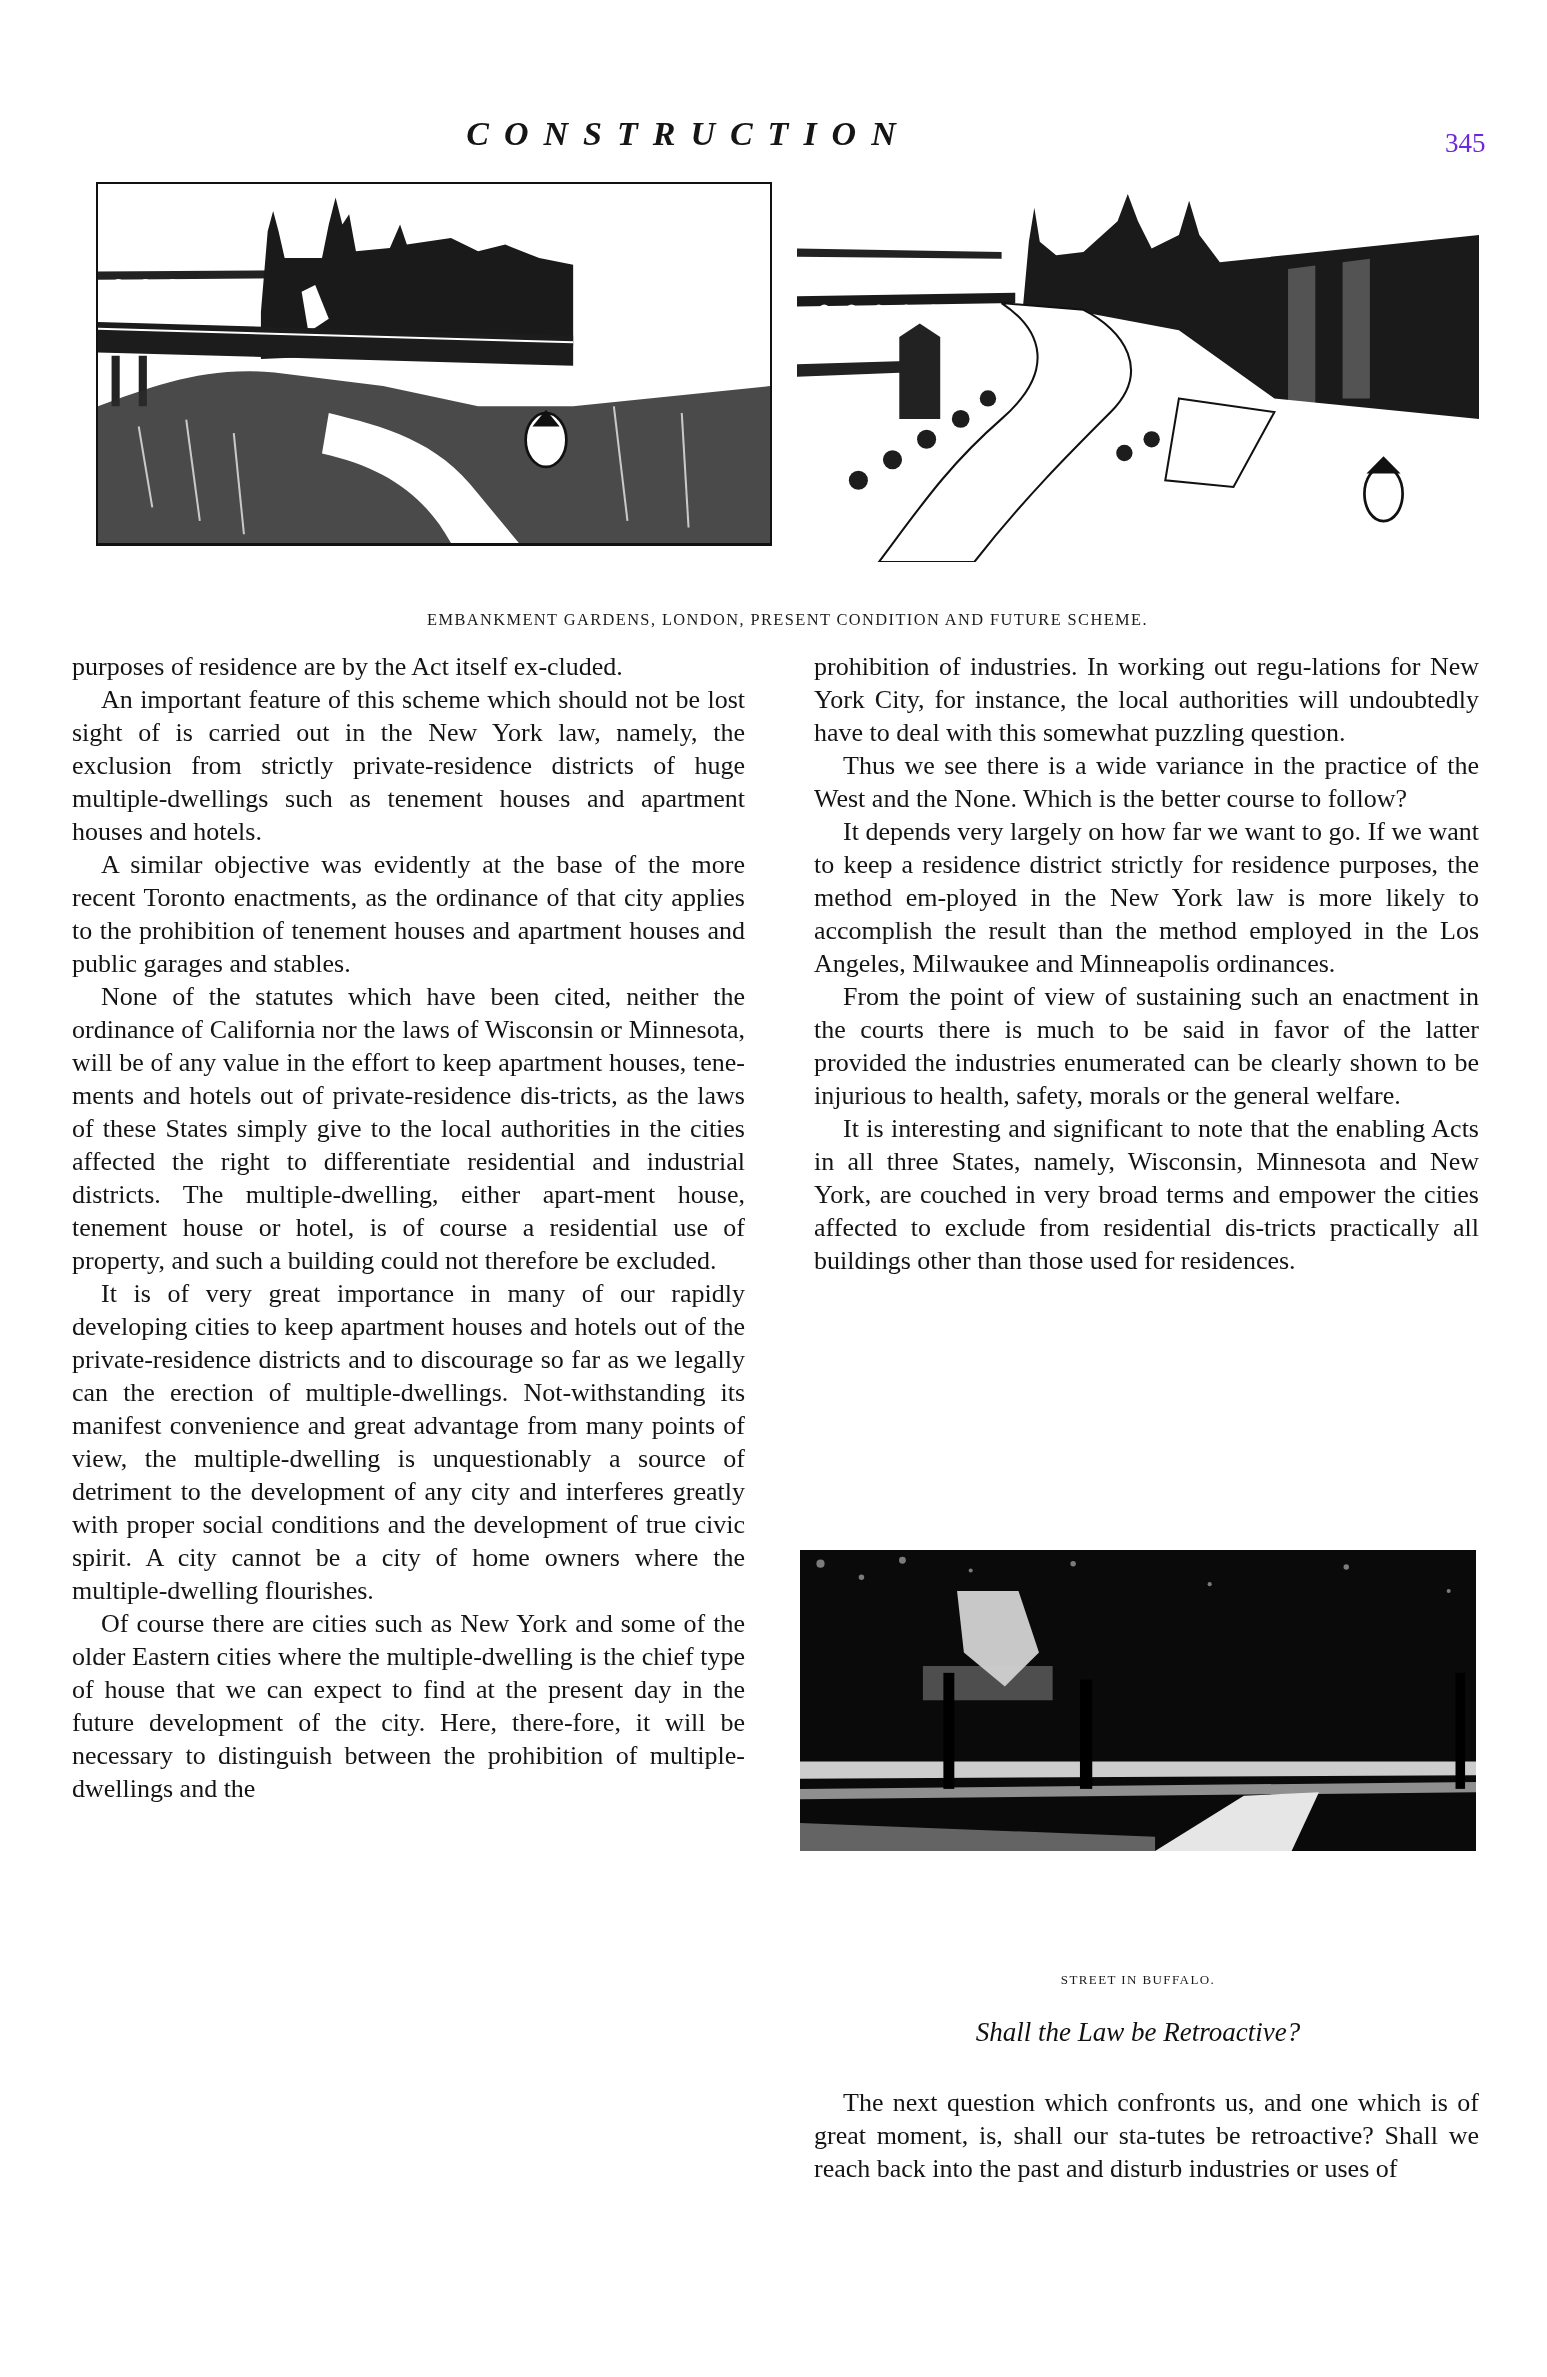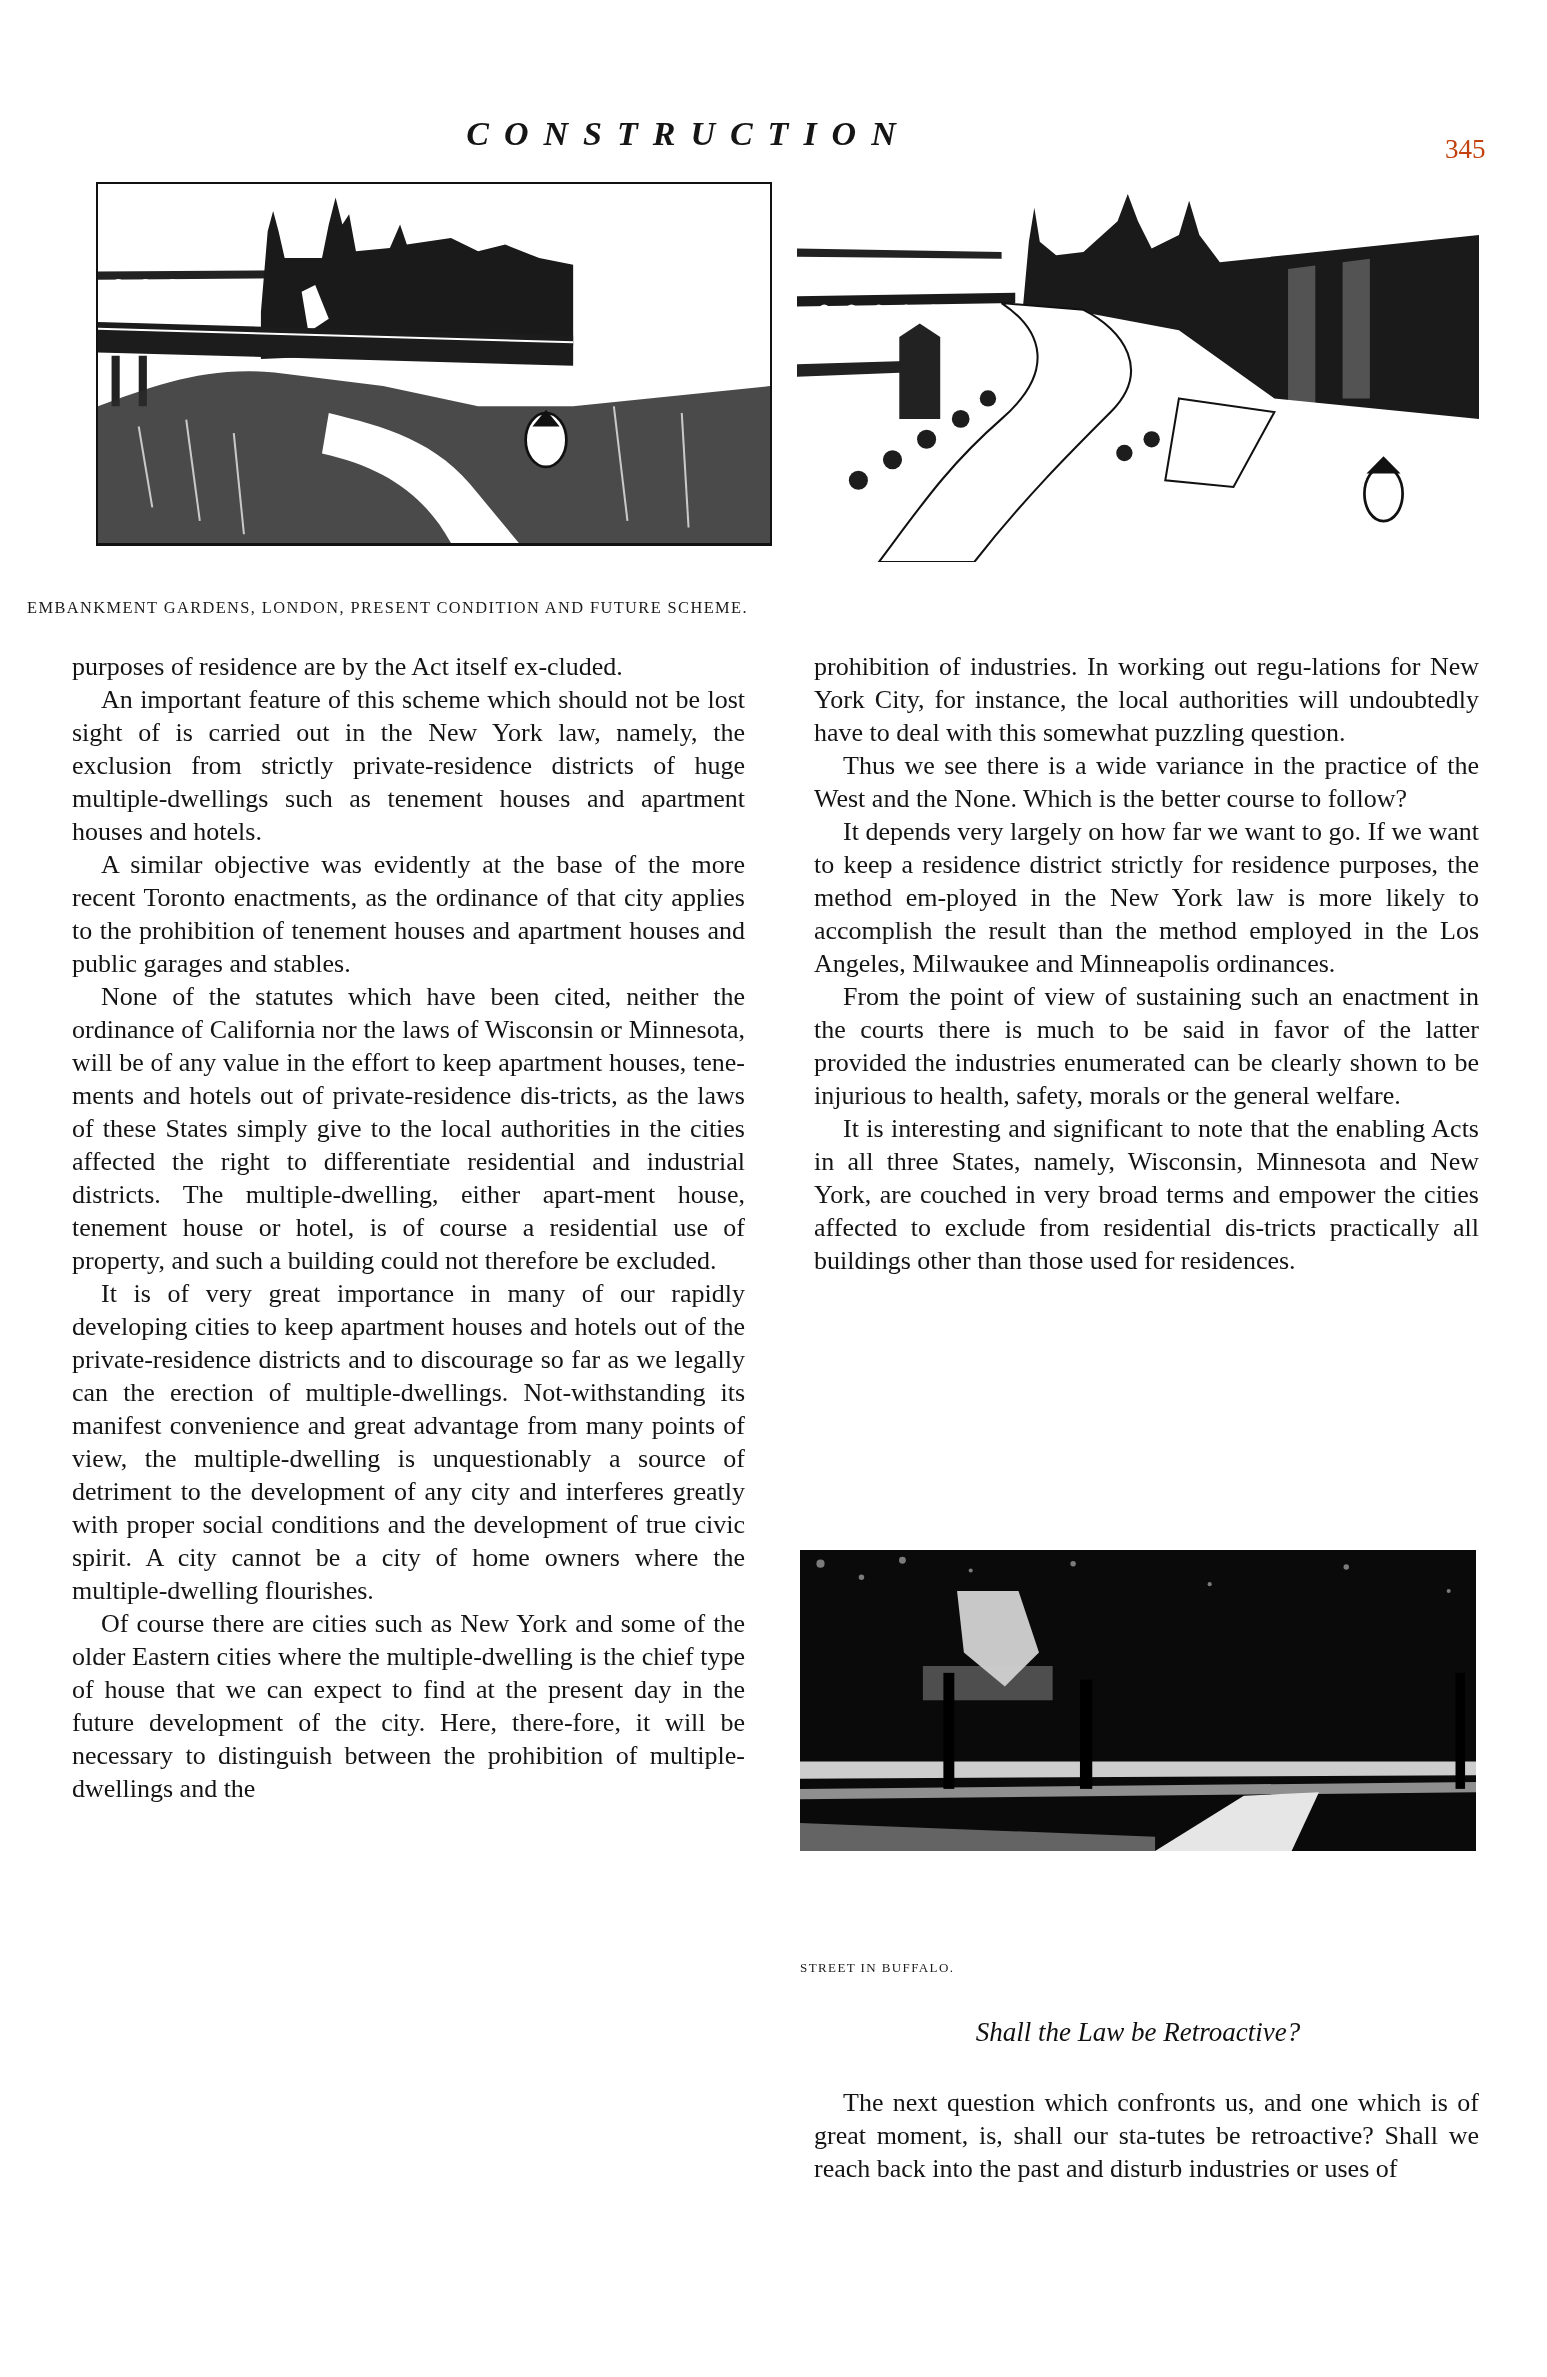--- a/index.html
+++ b/index.html
@@ -1,30 +1,30 @@
 <!DOCTYPE html>
 <html style="font-size:11px"><head>
 <meta charset="utf-8">
 <style>
   html, body { margin:0; padding:0; background:#ffffff; }
   body { width:1548px; height:2377px; position:relative; overflow:hidden;
          font-family:"Liberation Serif","DejaVu Serif",serif; color:#111; }
   .running-head { position:absolute; top:115px; left:0; width:1548px; text-align:center;
          font-style:italic; font-size:34px; letter-spacing:15px; color:#151515; }
   .running-head span { margin-left:-171px;font-weight:bold; }
-  .page-number { position:absolute; top:134px; left:1445px; font-size:27px; color:#c2410c; }
+  .page-number { position:absolute; top:128px; left:1445px; font-size:27px; color:#6d28d9; }
 
   .illus { position:absolute; overflow:hidden; }
   .illus-left { left:96px; top:182px; width:676px; height:364px;
                 border:2px solid #111; border-bottom-width:3.4px; box-sizing:border-box; background:#fff; }
   .illus-right { left:797px; top:194px; width:682px; height:368px; background:#fff; }
   .illus svg { width:100%; height:100%; display:block; }
 
   .caption { position:absolute; font-size:16.4px; letter-spacing:1.4px; text-transform:uppercase;
-             color:#1a1a1a; text-align:left; }
+             color:#1a1a1a; text-align:center;margin-top:12px; }
   .caption-top { top:598px; left:0; width:1548px; padding-left:27px; box-sizing:border-box; }
 
   .col { position:absolute; font-size:26px; line-height:33px; text-align:justify; color:#141414; }
   .col-left { left:72px; top:650px; width:673px; }
   .col-right { left:814px; top:650px; width:665px; }
   .col-right-lower { left:814px; top:2086px; width:665px; }
   .col p { margin:0; text-indent:29px; hyphens:manual; }
   .col p.noindent { text-indent:0; }
   .col h3 { margin:13.6px 0 11px 0; font-weight:normal; font-style:italic; text-align:center;
             font-size:27px; line-height:33px; }

